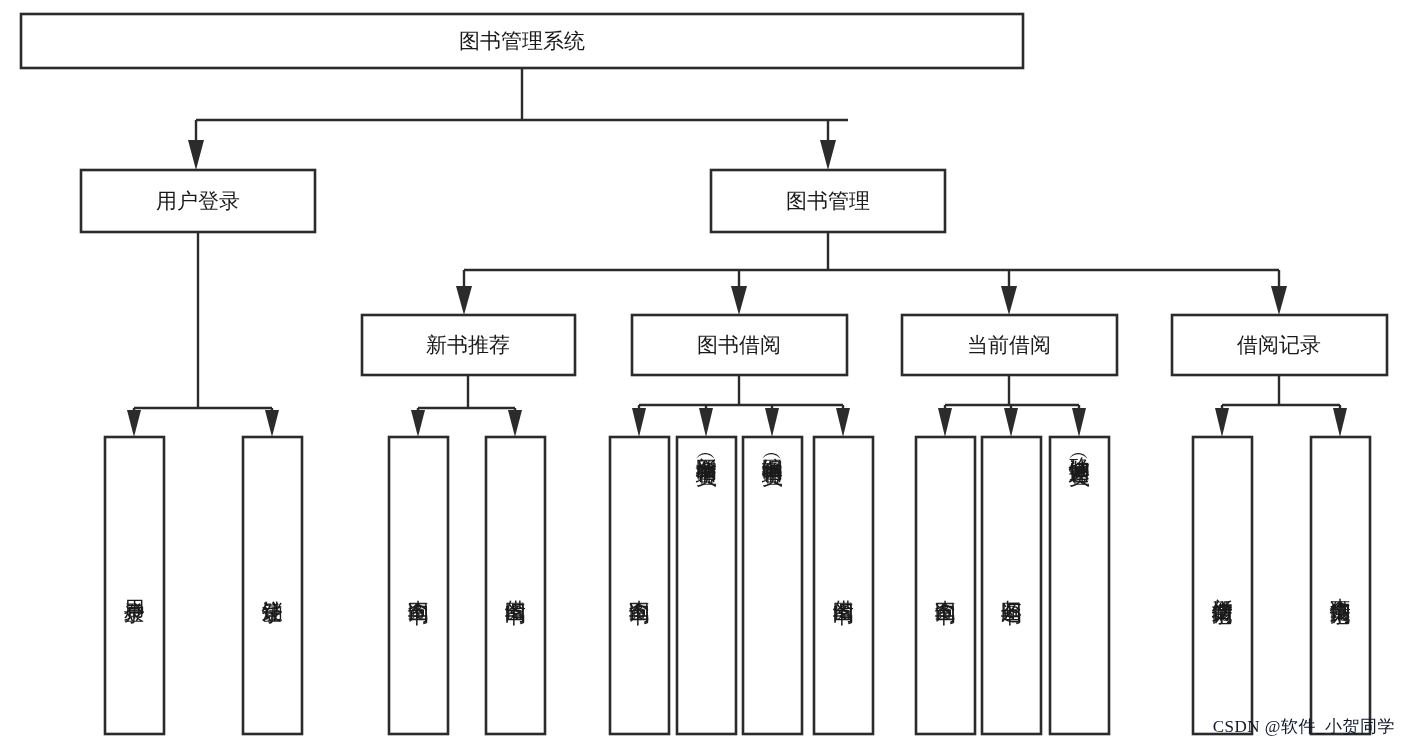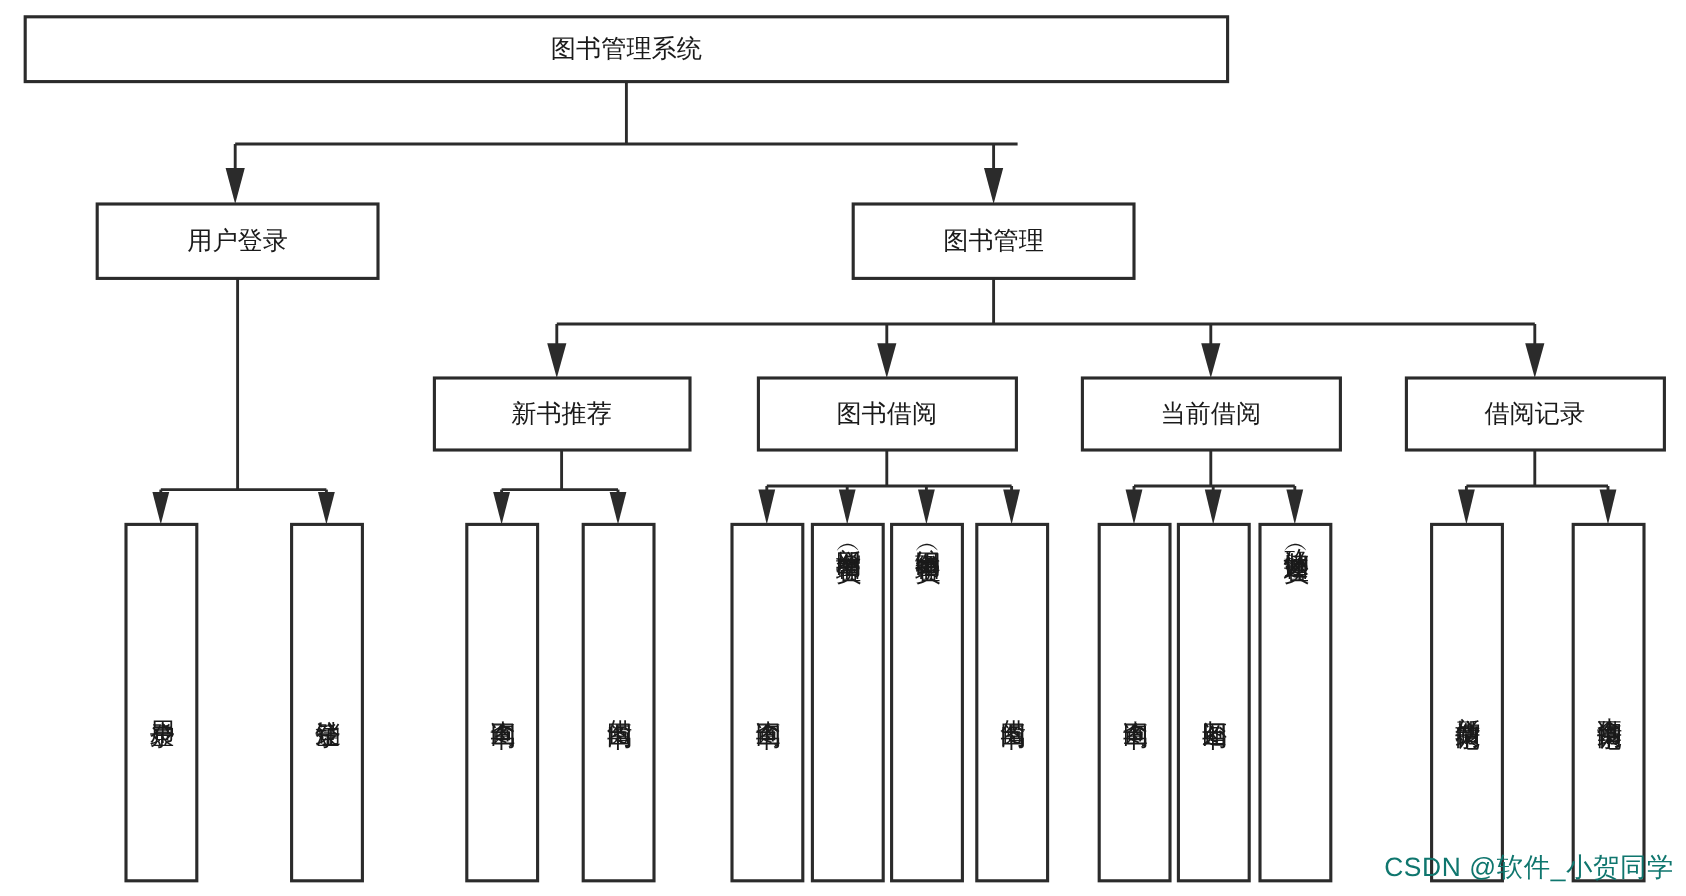--- a/index.html
+++ b/index.html
@@ -63,23 +63,23 @@
     font-size: 21px;
     line-height: 1.12;
     letter-spacing: 1.5px;
     color: #1a1a1a;
     white-space: nowrap;
   }
   .watermark {
     position: absolute;
     right: 10px;
     bottom: 5px;
-    font-family: Liberation Sans, sans-serif;
-    font-size: 22px;
-    color: #0f766e;
+    font-family: Liberation Serif, serif;
+    font-size: 17px;
+    color: #0f172a;
     letter-spacing: 0.5px;
     white-space: nowrap;
   }
 </style>
 </head>
 <body>
 
 <div id="diagram-root">
 
   <svg class="flow" viewBox="0 0 1405 747">

